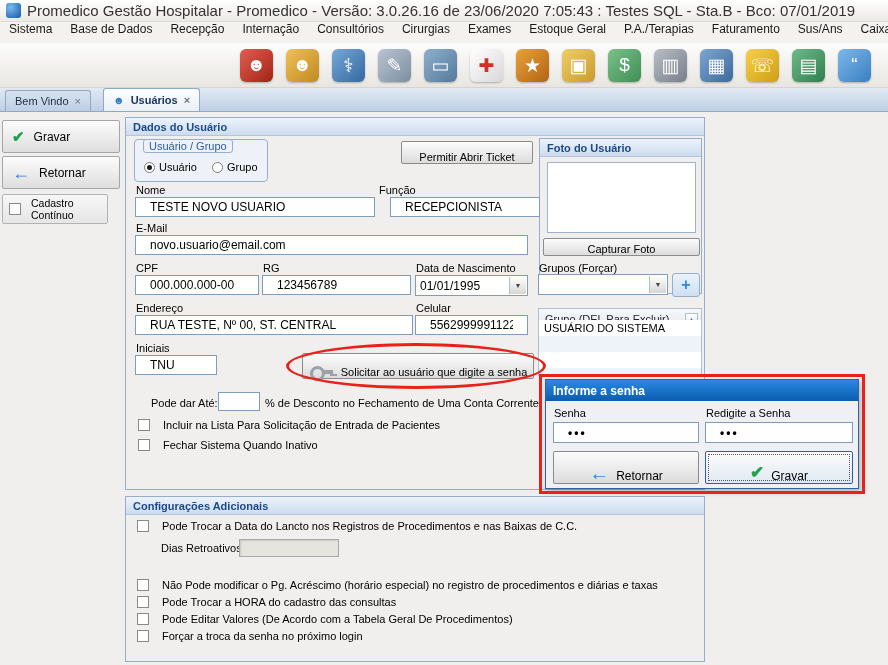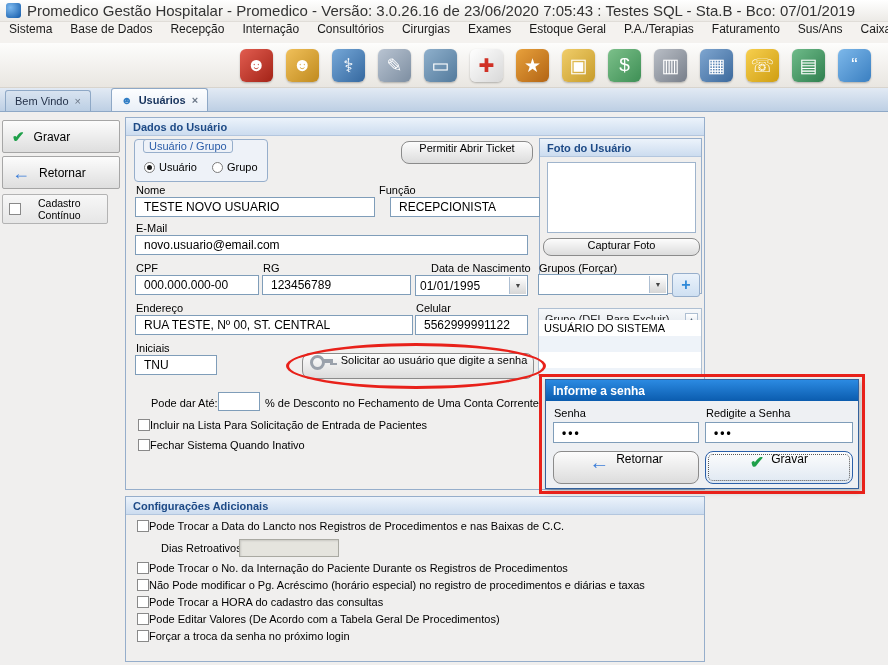--- a/index.html
+++ b/index.html
@@ -8,46 +8,46 @@
 
   
   .titlebar{position:absolute;left:0;top:0;width:888px;height:22px;background:linear-gradient(#ffffff,#eceae6);display:flex;align-items:center;gap:6px;padding:0 6px;font-size:15px;color:#333;border-bottom:1px solid #e0ddd8;white-space:nowrap;overflow:hidden}
   .app-logo{width:15px;height:15px;border-radius:3px;background:radial-gradient(circle at 30% 30%,#7db9ef,#0f57a7);flex:0 0 auto}
   .menubar{position:absolute;left:0;top:22px;width:888px;height:21px;background:#f4f2ef;display:flex;align-items:flex-start;font-size:12px;color:#1a1a1a;white-space:nowrap;overflow:hidden}
   .menubar span{padding:0 9px;cursor:default}
   .toolbar{position:absolute;left:0;top:43px;width:888px;height:45px;background:linear-gradient(#fdfdfc,#e9e6e1);border-bottom:1px solid #d8d4cd;display:flex;align-items:center;gap:13px;padding-left:240px;overflow:hidden}
   .tbicon{width:33px;height:33px;border-radius:6px;display:flex;align-items:center;justify-content:center;font-size:19px;color:#fff;flex:0 0 auto;box-shadow:0 1px 2px rgba(0,0,0,.25)}
 
   
-  .tabbar{position:absolute;left:0;top:88px;width:888px;height:24px;background:linear-gradient(#e2eaf4,#bdcfe4);border-bottom:1px solid #8ea8c6;display:flex;align-items:flex-end;padding-left:5px;gap:20px}
+  .tabbar{position:absolute;left:0;top:88px;width:888px;height:24px;background:linear-gradient(#e2eaf4,#bdcfe4);border-bottom:1px solid #8ea8c6;display:flex;align-items:flex-end;padding-left:5px;gap:12px}
   .tab{height:21px;display:flex;align-items:center;gap:6px;padding:0 9px;border:1px solid #8ea8c6;border-bottom:none;border-radius:3px 3px 0 0;background:linear-gradient(#d8e3f0,#bccfe4);font-size:11px;color:#24324a}
   .tab.active{background:linear-gradient(#fdfeff,#e9eff7);height:23px;font-weight:bold;color:#17335c}
   .tab .x{color:#6b7787;font-size:11px;cursor:pointer}
   .tab .ticon{font-size:11px;color:#2f7cc4}
 
   
   .lbl{position:absolute;font-size:11px;white-space:nowrap}
-  .inp{position:absolute;height:20px;border:1px solid #7f9db9;background:#fff;font-family:"Liberation Sans",sans-serif;font-size:12px;padding:0 8px;color:#000}
+  .inp{position:absolute;height:20px;border:1px solid #7f9db9;background:#fff;font-family:"Liberation Sans",sans-serif;font-size:12px;padding:0 14px;color:#000}
   .inp.dis{background:#e5e4de;border-color:#a9a9a2;box-shadow:inset 1px 1px 2px rgba(0,0,0,.12)}
   .combo{position:absolute;height:21px;border:1px solid #7f9db9;background:#fff;font-size:12px;display:flex;align-items:center;padding:0 20px 0 4px}
   .combo .dd{position:absolute;right:1px;top:1px;bottom:1px;width:17px;background:linear-gradient(#fefefe,#d6d6d6);border-left:1px solid #aebfd2;display:flex;align-items:center;justify-content:center;font-size:7px;color:#444}
-  .btn{position:absolute;border:1px solid #8b8b8b;border-radius:8px;background:linear-gradient(#fcfcfc,#dcdcdc);display:flex;align-items:flex-start;justify-content:center;gap:7px;font-size:11px;cursor:pointer}
-  .cb{position:absolute;display:flex;align-items:flex-end;gap:0;white-space:nowrap}
+  .btn{position:absolute;border:1px solid #8b8b8b;border-radius:2px;background:linear-gradient(#fcfcfc,#dcdcdc);display:flex;align-items:flex-end;justify-content:center;gap:7px;font-size:11px;cursor:pointer}
+  .cb{position:absolute;display:flex;align-items:flex-end;gap:13px;white-space:nowrap}
   .cb .box{width:12px;height:12px;border:1px solid #898989;background:#fff;flex:0 0 auto}
   .radio{display:flex;align-items:center;gap:4px;position:absolute}
   .radio .ring{width:11px;height:11px;border:1px solid #7b7b7b;border-radius:50%;background:#fff;position:relative}
   .radio.on .ring::after{content:"";position:absolute;left:2px;top:2px;width:5px;height:5px;border-radius:50%;background:#1c1c1c}
 
   
   .grp{position:absolute;border:1px solid #96aecb;background:#f0efee}
   .grp-h{height:18px;background:linear-gradient(#ecf3fb,#ccdcef);border-bottom:1px solid #b3c6de;color:#1d4a86;font-weight:600;display:flex;align-items:center;padding-left:7px;font-size:11px}
 
   
   .side-btn{position:absolute;left:2px;width:118px;height:33px;border:1px solid #a6a6a6;border-radius:2px;background:linear-gradient(#fcfcfc,#dedede);display:flex;align-items:center;gap:9px;padding-left:9px;font-size:12px;cursor:pointer}
-  .chk-panel{position:absolute;left:2px;width:106px;height:30px;border:1px solid #b3b3b3;border-radius:2px;background:linear-gradient(#f7f7f7,#e6e6e6);display:flex;align-items:center;gap:17px;padding-left:6px;font-size:10.5px}
+  .chk-panel{position:absolute;left:2px;width:106px;height:30px;border:1px solid #b3b3b3;border-radius:2px;background:linear-gradient(#f7f7f7,#e6e6e6);display:flex;align-items:center;gap:10px;padding-left:6px;font-size:10.5px}
 
   .check-ic{color:#1fa04a;font-size:15px;font-weight:bold}
   .arr-ic{color:#3b7dd8;font-size:18px;font-weight:bold;line-height:1}
 
   
   .tipo{position:absolute;left:8px;top:21px;width:134px;height:43px;border:1px solid #96aecb;border-radius:4px;background:#eef2f8}
   .tipo .t{position:absolute;left:8px;top:-1px;font-size:11px;color:#2a5ca8;background:#eef2f8;padding:0 5px;border:1px solid #96aecb;border-radius:3px}
 
   
   .photo{position:absolute;left:7px;top:23px;width:149px;height:71px;background:#fff;border:1px solid #9fb4cc}
@@ -176,21 +176,21 @@
     <span class="lbl" style="left:253px;top:66px">Função</span>
     <input class="inp" style="left: 252px; top: 79px; width: 150px; margin-left: 12px;" value="RECEPCIONISTA">
 
     <span class="lbl" style="left:10px;top:104px">E-Mail</span>
     <input class="inp" style="left: 9px; top: 117px; width: 393px;" value="novo.usuario@email.com">
 
     <span class="lbl" style="left:10px;top:144px">CPF</span>
     <input class="inp" style="left: 9px; top: 157px; width: 124px;" value="000.000.000-00">
     <span class="lbl" style="left:137px;top:144px">RG</span>
     <input class="inp" style="left: 136px; top: 157px; width: 149px;" value="123456789">
-    <span class="lbl" style="left:305px;top:144px">Data de Nascimento</span>
+    <span class="lbl" style="left:290px;top:144px">Data de Nascimento</span>
     <div class="combo" style="left:289px;top:157px;width:113px">
       <span>01/01/1995</span>
       <span class="dd">▼</span>
     </div>
 
     <span class="lbl" style="left:413px;top:144px">Grupos (Forçar)</span>
     <div class="combo" style="left:412px;top:156px;width:130px">
       <span></span>
       <span class="dd">▼</span>
     </div>
@@ -258,24 +258,20 @@
   <div class="grp" style="left:125px;top:496px;width:580px;height:166px">
     <div class="grp-h">Configurações Adicionais</div>
 
     <div class="cb" style="left:11px;top:23px">
       <span class="box"></span>
       <span>Pode Trocar a Data do Lancto nos Registros de Procedimentos e nas Baixas de C.C.</span>
     </div>
     <span class="lbl" style="left:35px;top:45px">Dias Retroativos :</span>
     <input class="inp dis" style="left: 113px; top: 42px; width: 100px; height: 18px;" disabled="" value="">
 
-    <div class="cb" style="left:11px;top:65px">
-      <span class="box"></span>
-      <span>Pode Trocar o No. da Internação do Paciente Durante os Registros de Procedimentos</span>
-    </div>
     <div class="cb" style="left:11px;top:99px">
       <span class="box"></span>
       <span>Pode Trocar a HORA do cadastro das consultas</span>
     </div>
     <div class="cb" style="left:11px;top:82px">
       <span class="box"></span>
       <span>Não Pode modificar o Pg. Acréscimo (horário especial) no registro de procedimentos e diárias e taxas</span>
     </div>
     <div class="cb" style="left:11px;top:116px">
       <span class="box"></span>

